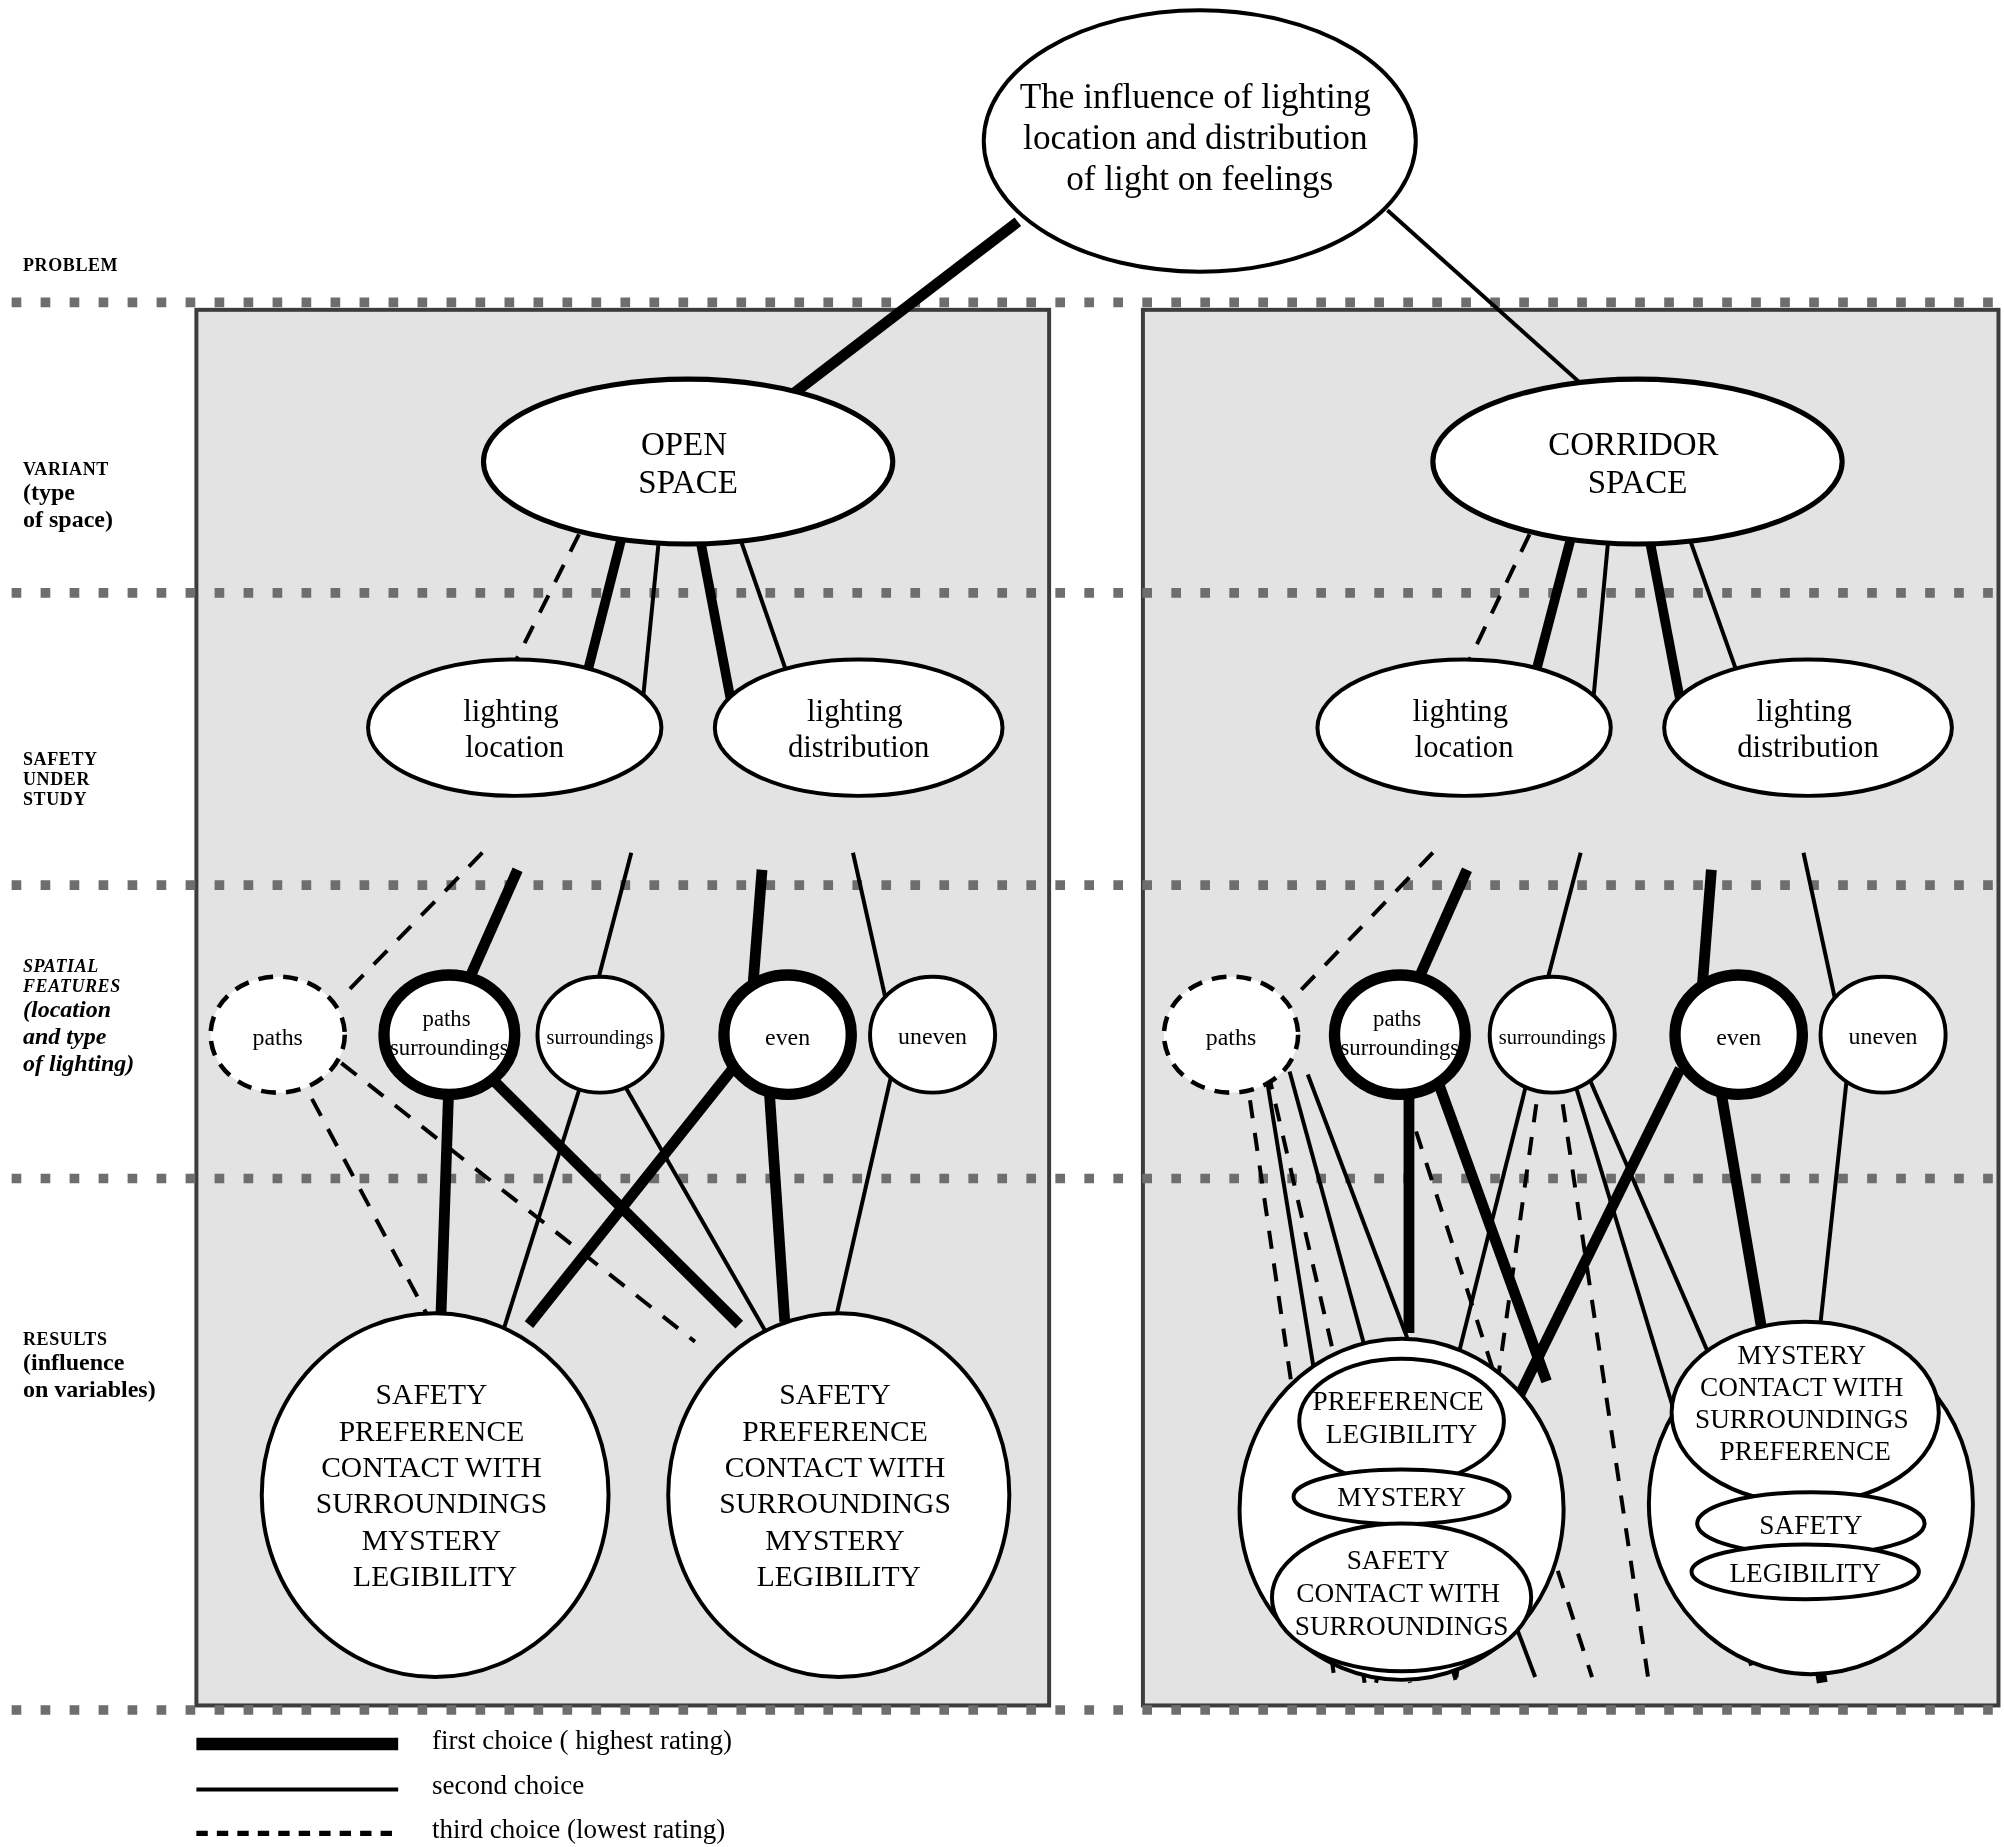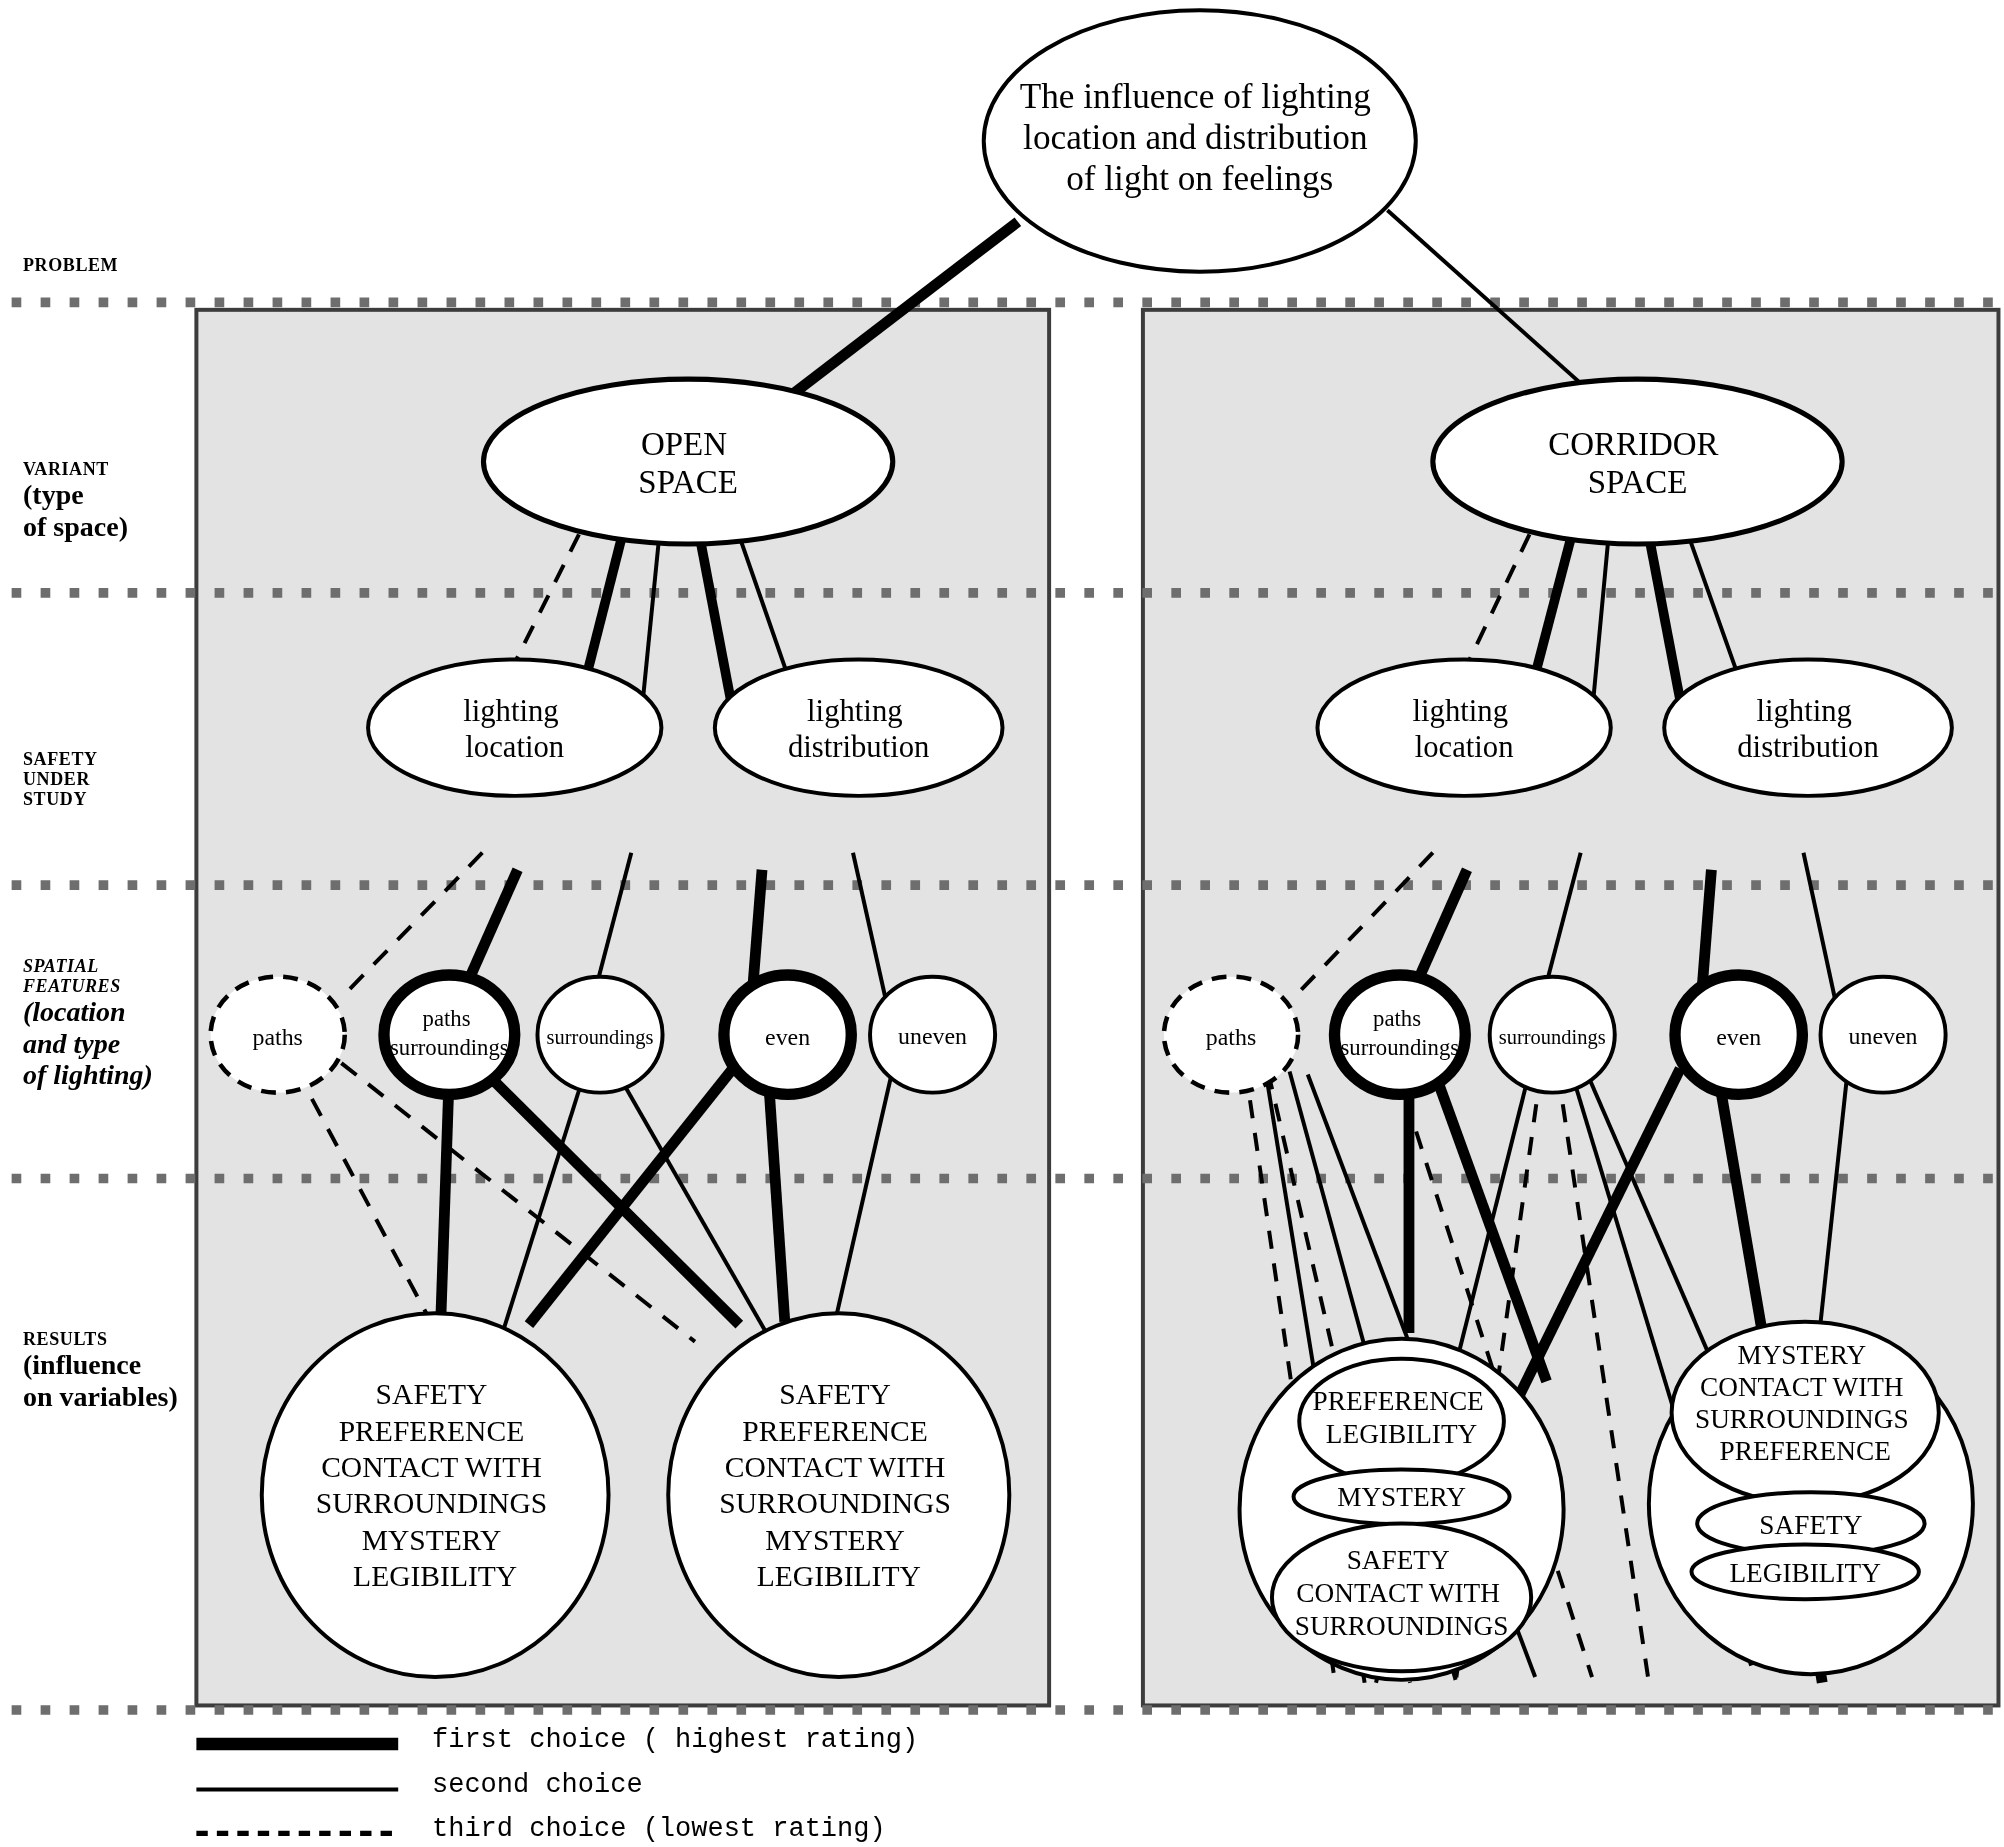--- a/index.html
+++ b/index.html
@@ -1,22 +1,22 @@
 <!DOCTYPE html>
 <html style="font-size:9px"><head>
 <meta charset="utf-8">
 <style>
   html,body{margin:0;padding:0;background:#ffffff;}
   body{font-family:"Liberation Serif", serif;}
   #root{position:relative;width:2005px;height:1847px;background:#fff;overflow:hidden;}
   #diagram{position:absolute;left:0;top:0;width:2005px;height:1847px;}
   .lbl{position:absolute;font-weight:bold;font-family:"Liberation Serif", serif;color:#000;line-height:1.12;}
   .lbl .hd{font-size:18px;letter-spacing:0.6px;}
-  .lbl .sub{font-size:28px;}
-  .lgtext{position:absolute;font-size:27px;font-family:Liberation Mono, monospace;color:#000;white-space:nowrap;}
+  .lbl .sub{font-size:24px;}
+  .lgtext{position:absolute;font-size:27px;font-family:Liberation Serif, serif;color:#000;white-space:nowrap;}
 </style>
 </head>
 <body>
 
 <div id="root">
 
   <svg id="diagram" viewBox="0 0 3526 3249" xmlns="http://www.w3.org/2000/svg">
 
     <rect x="345" y="545" width="1500" height="2455" fill="#e3e3e3" stroke="#3c3c3c" stroke-width="7"></rect>
     <rect x="2010" y="545" width="1505" height="2455" fill="#e3e3e3" stroke="#3c3c3c" stroke-width="7"></rect>

